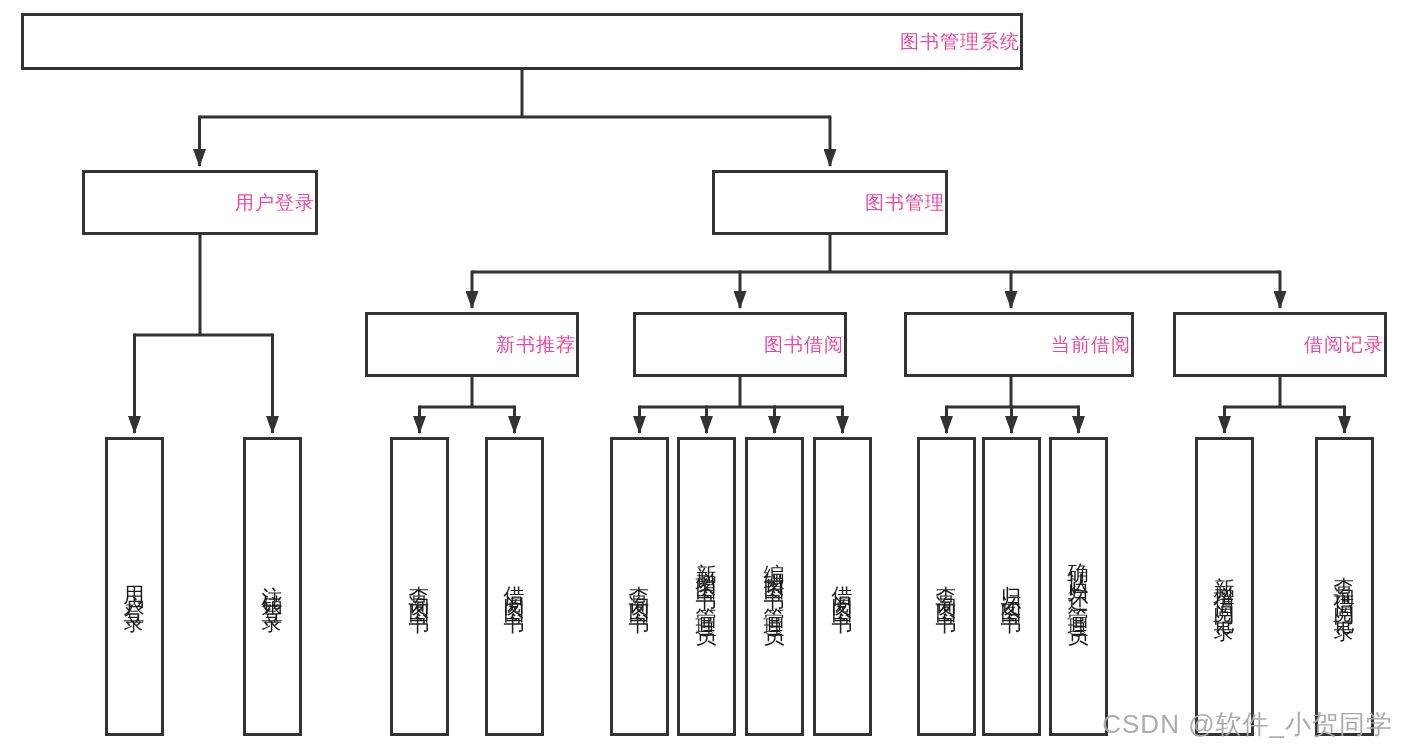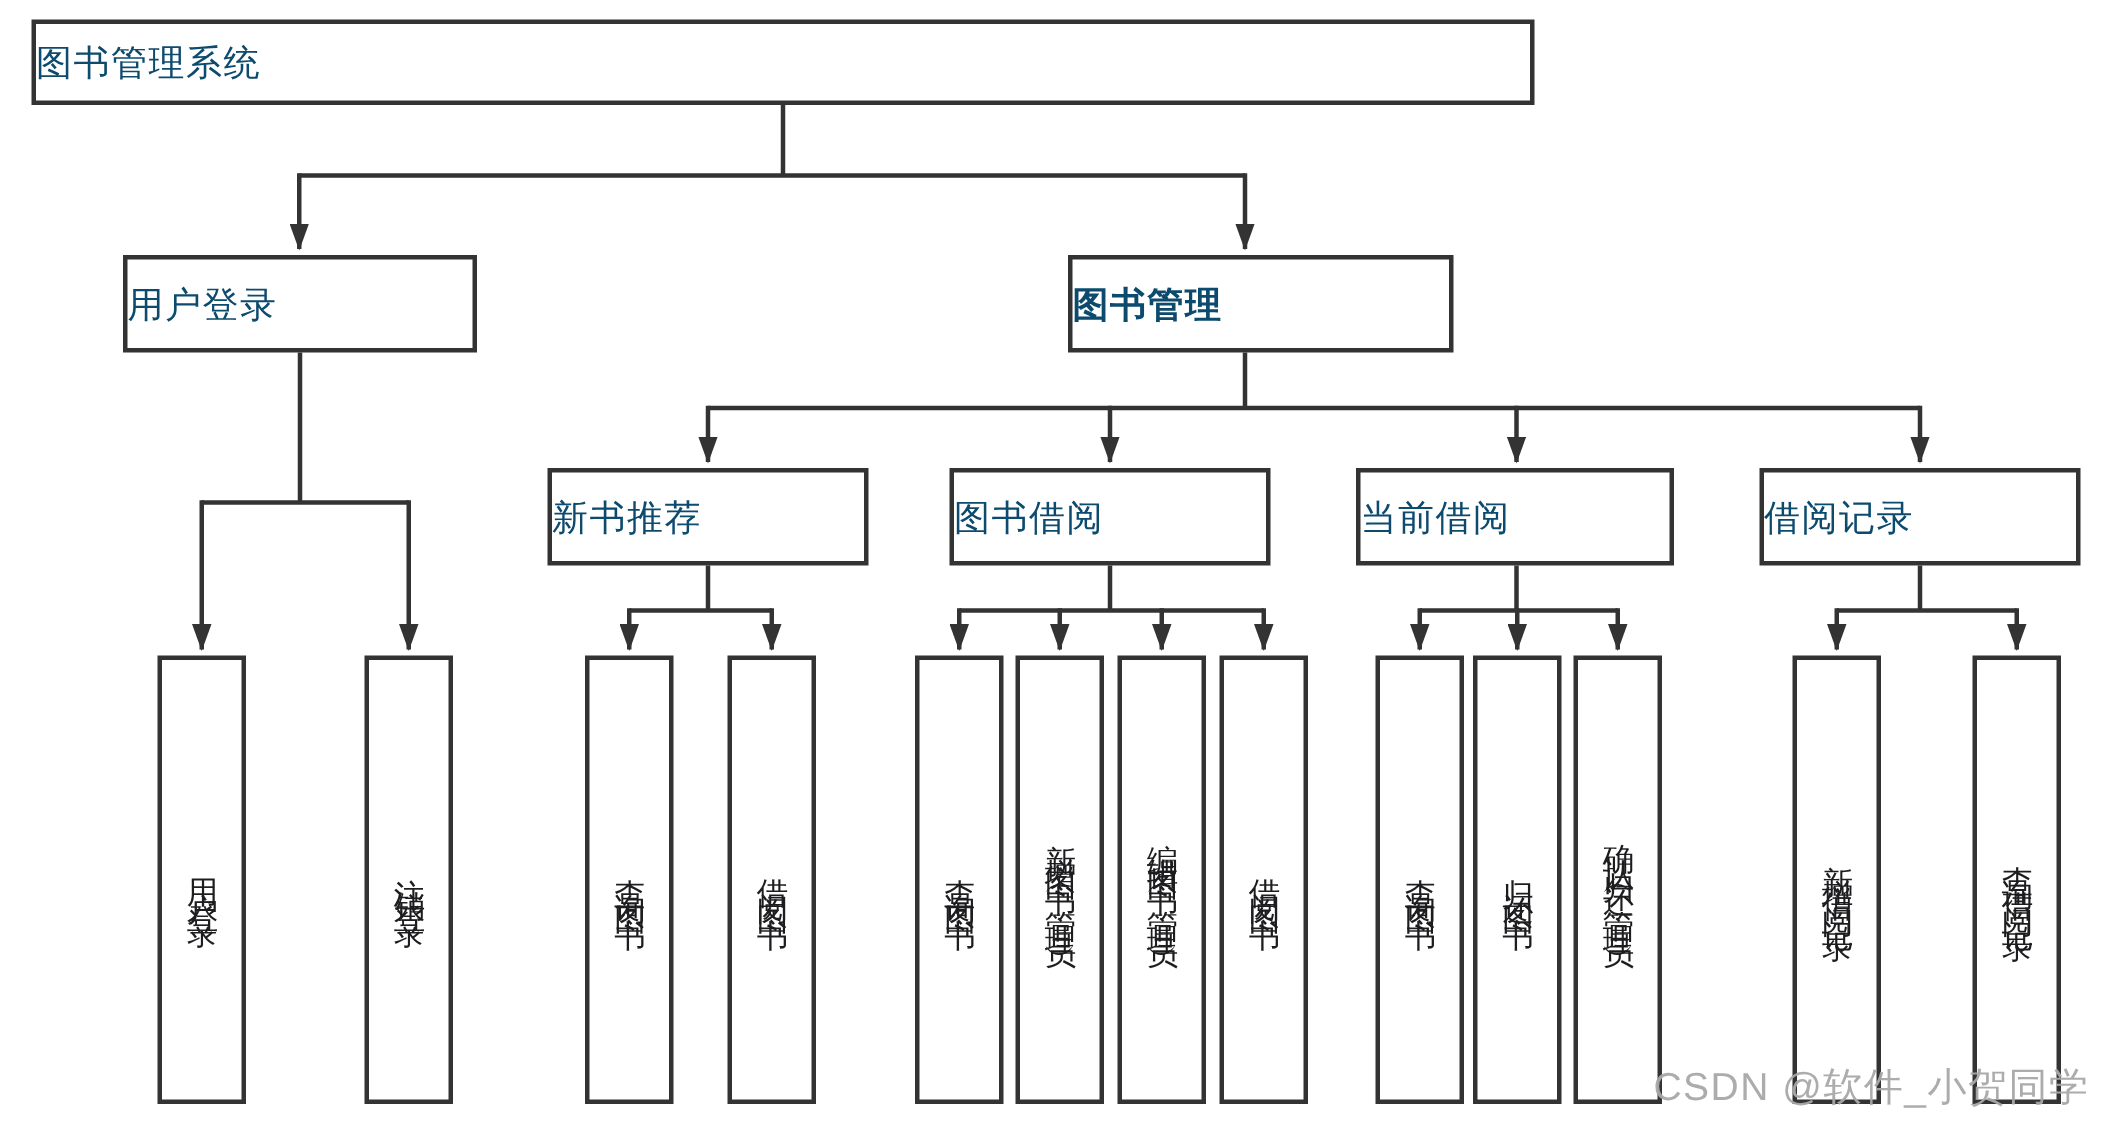--- a/index.html
+++ b/index.html
@@ -9,22 +9,22 @@
     background:#ffffff;
     font-family:"Liberation Sans","DejaVu Sans",sans-serif;
     overflow:hidden;
   }
   .connectors{position:absolute;left:0;top:0;z-index:1;}
   .box{
     position:absolute;
     box-sizing:border-box;
     border:3px solid #333333;
     background:#ffffff;
-    display:flex;align-items:center;justify-content:flex-start;
-    font-size:24px;color:#0c4a6e;
+    display:flex;align-items:center;justify-content:flex-end;
+    font-size:19px;color:#ec4899;
     z-index:2;
     letter-spacing:1px;
   }
   .vbox{
     position:absolute;
     box-sizing:border-box;
     border:3px solid #333333;
     background:#ffffff;
     width:59px;height:299px;top:437px;
     display:flex;align-items:center;justify-content:center;
@@ -35,24 +35,24 @@
     text-orientation:mixed;
     font-size:21px;
     letter-spacing:9px;
     line-height:1;
     white-space:nowrap;
     color:#1d1d1f;
   }
   
   #n-root   {left:21px;  top:13px;  width:1002px; height:57px;}
   #n-login  {left:82px;  top:170px; width:236px;  height:65px;}
-  #n-mgmt   {left:712px; top:170px; width:257px;  height:65px;font-weight:bold;}
+  #n-mgmt   {left:712px; top:170px; width:236px;  height:65px;}
   #n-rec    {left:365px; top:312px; width:214px;  height:65px;}
   #n-borrow {left:633px; top:312px; width:214px;  height:65px;font-family:Liberation Mono, monospace;}
-  #n-current{left:904px; top:312px; width:212px;  height:65px;}
+  #n-current{left:904px; top:312px; width:230px;  height:65px;}
   #n-records{left:1173px;top:312px; width:214px;  height:65px;}
   
   #l-1a{left:105px;}  #l-1b{left:243px;}
   #l-2a{left:390px;}  #l-2b{left:485px;}
   #l-3a{left:610px;}  #l-3b{left:677px;} #l-3c{left:745px;} #l-3d{left:813px;}
   #l-4a{left:917px;}  #l-4b{left:982px;} #l-4c{left:1049px;}
   #l-5a{left:1195px;} #l-5b{left:1315px;}
   .watermark{
     position:absolute;
     right:12px;bottom:5px;

